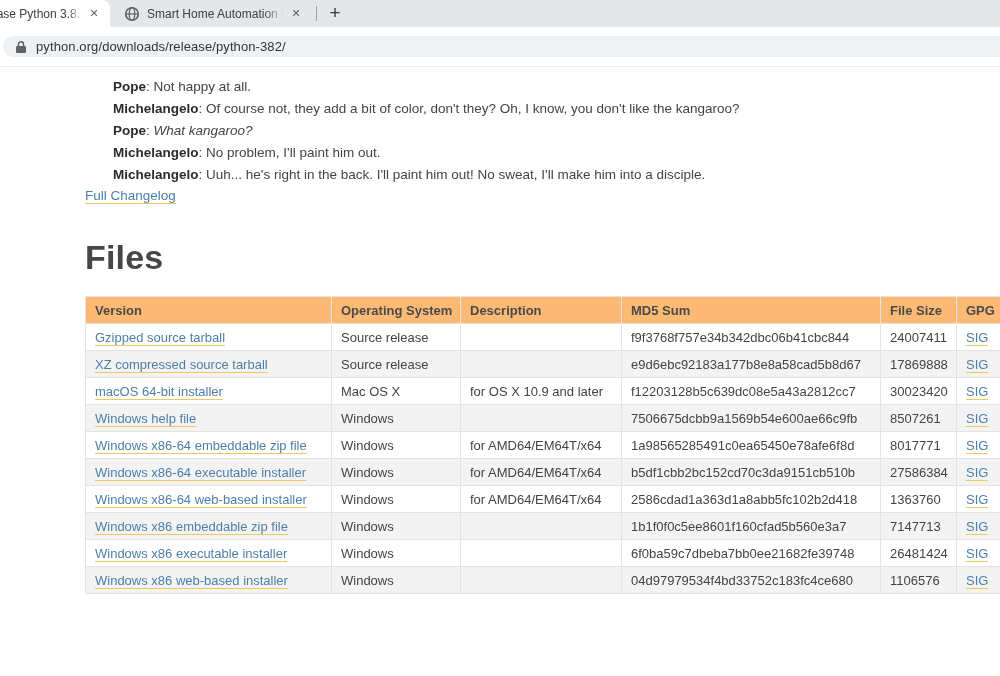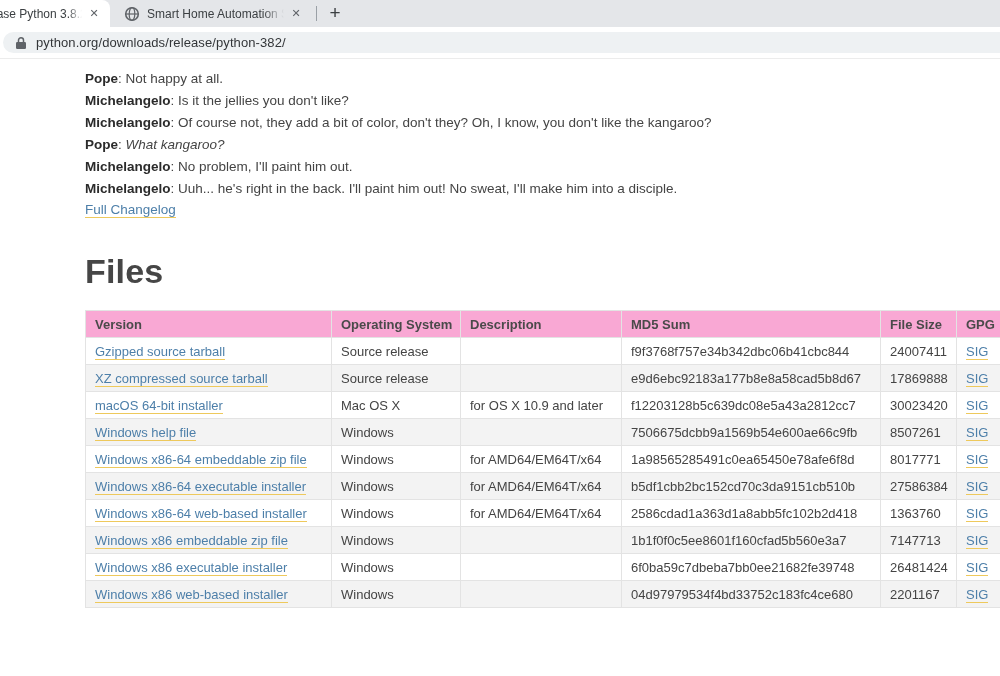--- a/index.html
+++ b/index.html
@@ -62,21 +62,21 @@
     margin: 0 0 2px 6px;
     display: flex; align-items: center; justify-content: center;
     font-size: 19px; font-weight: 300;
     color: #3c4043;
     border-radius: 50%;
     cursor: pointer;
     align-self: center;
   }
 
   .toolbar {
-    height: 32px;
+    height: 40px;
     background: #ffffff;
     display: flex;
     align-items: center;
     border-bottom: 1px solid #ececec;
   }
   .urlbar {
     height: 21px;
     background: #eef1f3;
     border-radius: 11px;
     margin-left: 3px;
@@ -93,21 +93,21 @@
   
   .content {
     padding: 9px 0 0 85px;
     background: #fff;
   }
   .dialogue p {
     font-size: 13.5px;
     line-height: 22px;
     color: #444;
   }
-  .speaker { font-weight: 700; color: #2b2b2b; }
+  .speaker { font-weight: 700; color: #2b2b2b; margin-left: 28px; }
   .dlg-italic { font-style: italic; }
 
   a.pylink {
     color: #4d7fa9;
     text-decoration: none;
     border-bottom: 1px solid #eec95c;
     cursor: pointer;
   }
   .changelog {
     display: inline-block;
@@ -132,21 +132,21 @@
   .files-table th, .files-table td {
     border: 1px solid #e3e3e3;
     padding: 5px 9px;
     height: 27px;
     text-align: left;
     vertical-align: middle;
     overflow: hidden;
     white-space: nowrap;
   }
   .files-table thead th {
-    background: #f9a8d4;
+    background: #fdba74;
     font-weight: 700;
     color: #4a4a4a;
   }
   .files-table td { color: #444; }
   .files-table tbody tr:nth-child(even) td { background: #f3f3f3; }
   .files-table tbody tr:nth-child(odd) td { background: #ffffff; }
 
   .col-version { width: 246px; }
   .col-os      { width: 129px; }
   .col-desc    { width: 161px; }
@@ -186,21 +186,20 @@
       </svg>
     </span>
     <span class="url-text">python.org/downloads/release/python-382/</span>
   </div>
 </div>
 
 <div class="content">
 
   <div class="dialogue">
     <p><span class="speaker">Pope</span><span>: </span><span>Not happy at all.</span><span class="dlg-italic"></span><span></span></p>
-    <p><span class="speaker">Michelangelo</span><span>: </span><span>Is it the jellies you don't like?</span><span class="dlg-italic"></span><span></span></p>
     <p><span class="speaker">Michelangelo</span><span>: </span><span>Of course not, they add a bit of color, don't they? Oh, I know, you don't like the kangaroo?</span><span class="dlg-italic"></span><span></span></p>
     <p><span class="speaker">Pope</span><span>: </span><span></span><span class="dlg-italic">What kangaroo?</span><span></span></p>
     <p><span class="speaker">Michelangelo</span><span>: </span><span>No problem, I'll paint him out.</span><span class="dlg-italic"></span><span></span></p>
     <p><span class="speaker">Michelangelo</span><span>: </span><span>Uuh... he's right in the back. I'll paint him out! No sweat, I'll make him into a disciple.</span><span class="dlg-italic"></span><span></span></p>
   </div>
 
   <a class="pylink changelog">Full Changelog</a>
 
   <h1 class="files-heading">Files</h1>
 
@@ -294,18 +293,18 @@
         <td></td>
         <td>6f0ba59c7dbeba7bb0ee21682fe39748</td>
         <td>26481424</td>
         <td><a class="pylink">SIG</a></td>
       </tr>
       <tr>
         <td><a class="pylink">Windows x86 web-based installer</a></td>
         <td>Windows</td>
         <td></td>
         <td>04d97979534f4bd33752c183fc4ce680</td>
-        <td>2201167</td>
+        <td>1106576</td>
         <td><a class="pylink">SIG</a></td>
       </tr>
     </tbody>
   </table>
 </div>
 
 </body></html>

